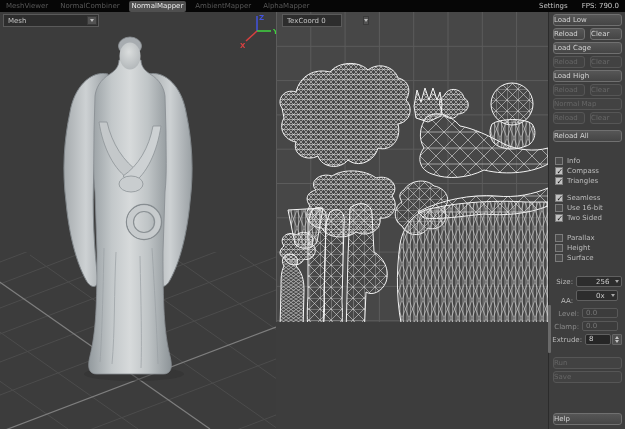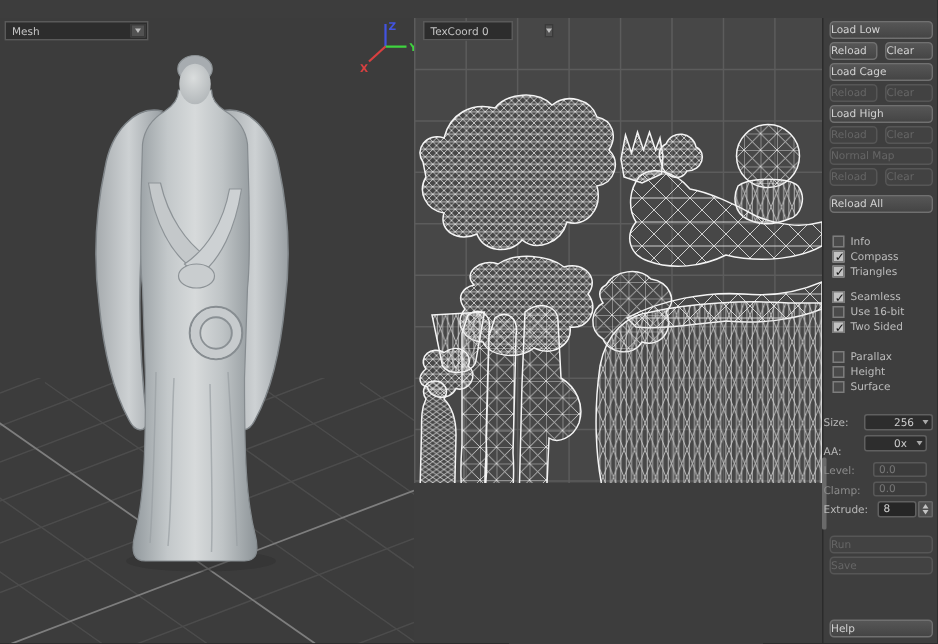--- a/index.html
+++ b/index.html
@@ -34,40 +34,53 @@
        border-radius:3px;color:#d3d3d3;font-size:7px;line-height:10px;cursor:default;}
   .btn.dis{background:#424242;border-color:#565656;color:#666;}
   .full{left:4px;width:69px;}
   .half-l{left:4px;width:32px;}
   .half-r{left:41px;width:32px;}
   .cbrow{position:absolute;left:6px;height:9px;display:flex;align-items:center;gap:4px;}
   .cb{width:8px;height:8px;background:#4a4a4a;border:1px solid #7c7c7c;flex:none;}
   .cb.checked{background:#c2c2c2;}
   .cb.checked::after{content:"\2713";display:block;color:#191919;font-size:8px;line-height:7px;margin-left:0.5px;}
   .cblabel{font-size:7px;color:#bdbdbd;white-space:nowrap;}
-  .lbl{position:absolute;font-size:7px;color:#b8b8b8;text-align:left;white-space:nowrap;}
+  .lbl{position:absolute;font-size:7px;color:#b8b8b8;text-align:right;white-space:nowrap;}
   .lbl.dim{color:#8b8b8b;}
   .select{position:absolute;height:11px;background:#2d2d2d;border:1px solid #606060;border-radius:2px;
           display:flex;align-items:center;justify-content:space-between;}
   .select .dd-text{color:#cccccc;padding-left:19px;}
   .select .tri{border-top-color:#a8a8a8;margin-right:2px;}
   .input{position:absolute;height:10px;border-radius:2px;font-size:7px;line-height:9px;padding-left:3px;}
   .input.dis{background:#3c3c3c;border:1px solid #585858;color:#777;}
   .input.lit{background:#262626;border:1px solid #606060;color:#d8d8d8;height:11px;}
   .spinner{position:absolute;width:10px;height:11px;background:#4e4e4e;border:1px solid #666;border-radius:1px;
            display:flex;flex-direction:column;align-items:center;justify-content:center;gap:1px;}
   .sp-up{width:0;height:0;border-left:2.5px solid transparent;border-right:2.5px solid transparent;border-bottom:3px solid #c4c4c4;}
   .sp-dn{width:0;height:0;border-left:2.5px solid transparent;border-right:2.5px solid transparent;border-top:3px solid #c4c4c4;}
   .splitter{position:absolute;left:-1px;top:293px;width:3px;height:48px;background:#6a6a6a;border-radius:1px;}
 </style>
 </head>
 <body>
 
 <div class="screen">
 
+  <div class="topbar">
+    <div class="tabs">
+      <div class="tab">MeshViewer</div>
+      <div class="tab">NormalCombiner</div>
+      <div class="tab active">NormalMapper</div>
+      <div class="tab">AmbientMapper</div>
+      <div class="tab">AlphaMapper</div>
+    </div>
+    <div class="topbar-right">
+      <span class="settings">Settings</span>
+      <span class="fps">FPS: 790.0</span>
+    </div>
+  </div>
 
   <div class="vp3d">
     <svg width="276" height="417" viewBox="0 0 276 417">
       <defs>
         <linearGradient id="gbody" x1="0" y1="0" x2="1" y2="0">
           <stop offset="0" stop-color="#939a9e"></stop>
             <stop offset="0.28" stop-color="#c3c8ca"></stop>
           <stop offset="0.5" stop-color="#d7dadb"></stop>
             <stop offset="0.72" stop-color="#bfc4c6"></stop>
           <stop offset="1" stop-color="#8d9498"></stop>

